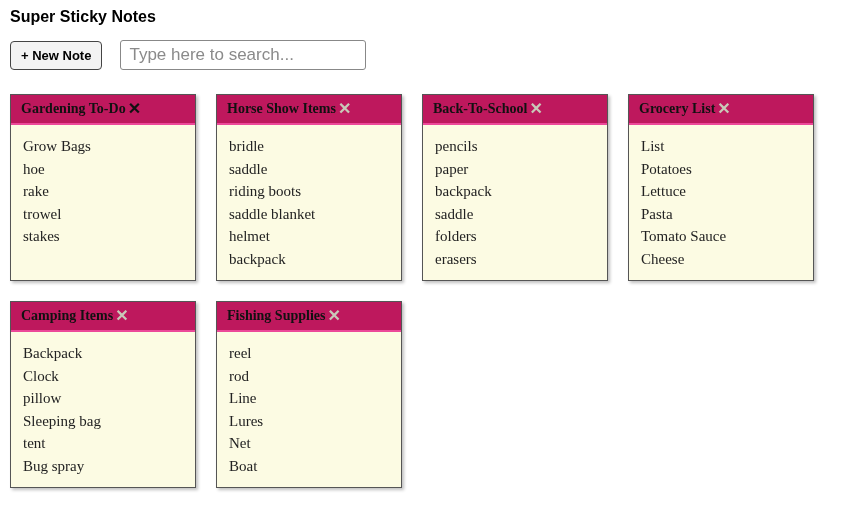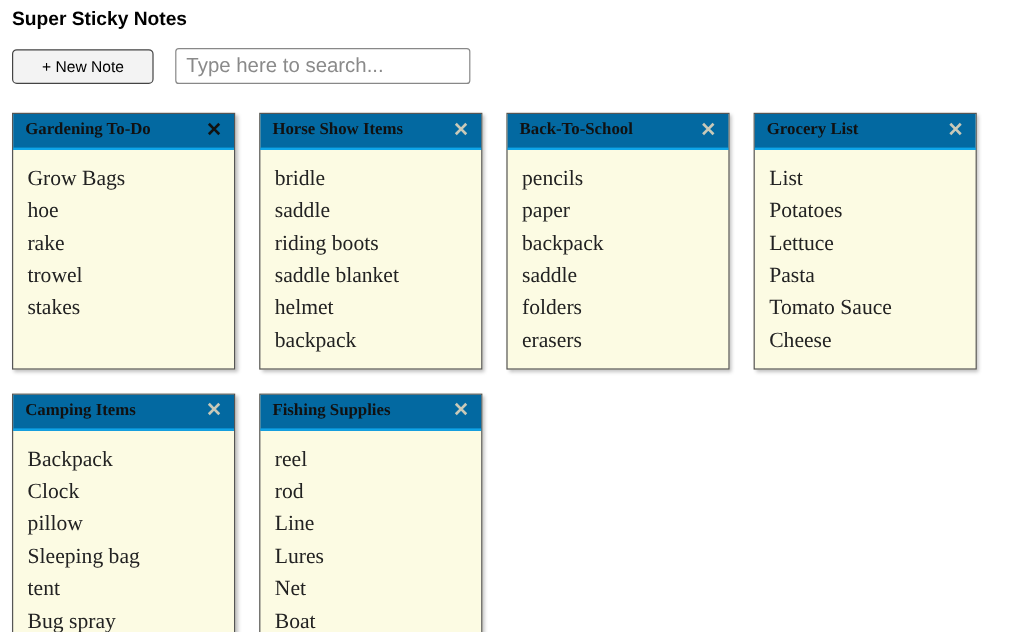--- a/index.html
+++ b/index.html
@@ -16,22 +16,22 @@
     margin: 2px 0 14px 0;
   }
   .toolbar {
     display: flex;
     align-items: center;
     gap: 18px;
     margin-bottom: 24px;
   }
   .new-note-btn {
     font-size: 13px;
-    font-weight: normal;
-    padding: 6px 24px;
+    font-weight: bold;
+    padding: 6px 10px;
     background: #f3f3f3;
     border: 1px solid #444;
     border-radius: 4px;
     cursor: pointer;
   }
   .search-input {
     width: 246px;
     height: 30px;
     padding: 4px 8px;
     font-size: 17px;
@@ -49,24 +49,24 @@
     width: 186px;
     border: 1px solid #555;
     box-shadow: 2px 2px 3px rgba(0,0,0,0.25);
     background: #fcfbe3;
     display: flex;
     flex-direction: column;
   }
   .note-header {
     display: flex;
     align-items: center;
-    justify-content: space-between;
+    justify-content: flex-start;
     padding: 6px 8px 6px 10px;
-    border-bottom: 2px solid #0ea5e9;
-    background: #0369a1;
+    border-bottom: 2px solid #ec4899;
+    background: #be185d;
   }
   .note-title {
     font-family: "Comic Sans MS", "Segoe Script", cursive;
     font-weight: bold;
     font-size: 14px;
     color: #111;
     text-transform: capitalize;
   }
   .close-icon {
     font-family: Arial, sans-serif;
@@ -74,21 +74,21 @@
     font-weight: bold;
     cursor: pointer;
     line-height: 1;
     padding: 0 2px;
   }
   .close-active { color: #111; }
   .close-dim { color: #c9c9b8; }
   .note-body {
     padding: 10px 12px;
     font-family: "Comic Sans MS", "Segoe Script", cursive;
-    font-size: 18px;
+    font-size: 15px;
     color: #222;
     line-height: 1.5;
     min-height: 120px;
   }
   .note-body.scroll {
     overflow-y: scroll;
     height: 138px;
   }
   .note-body div { white-space: nowrap; }
   

